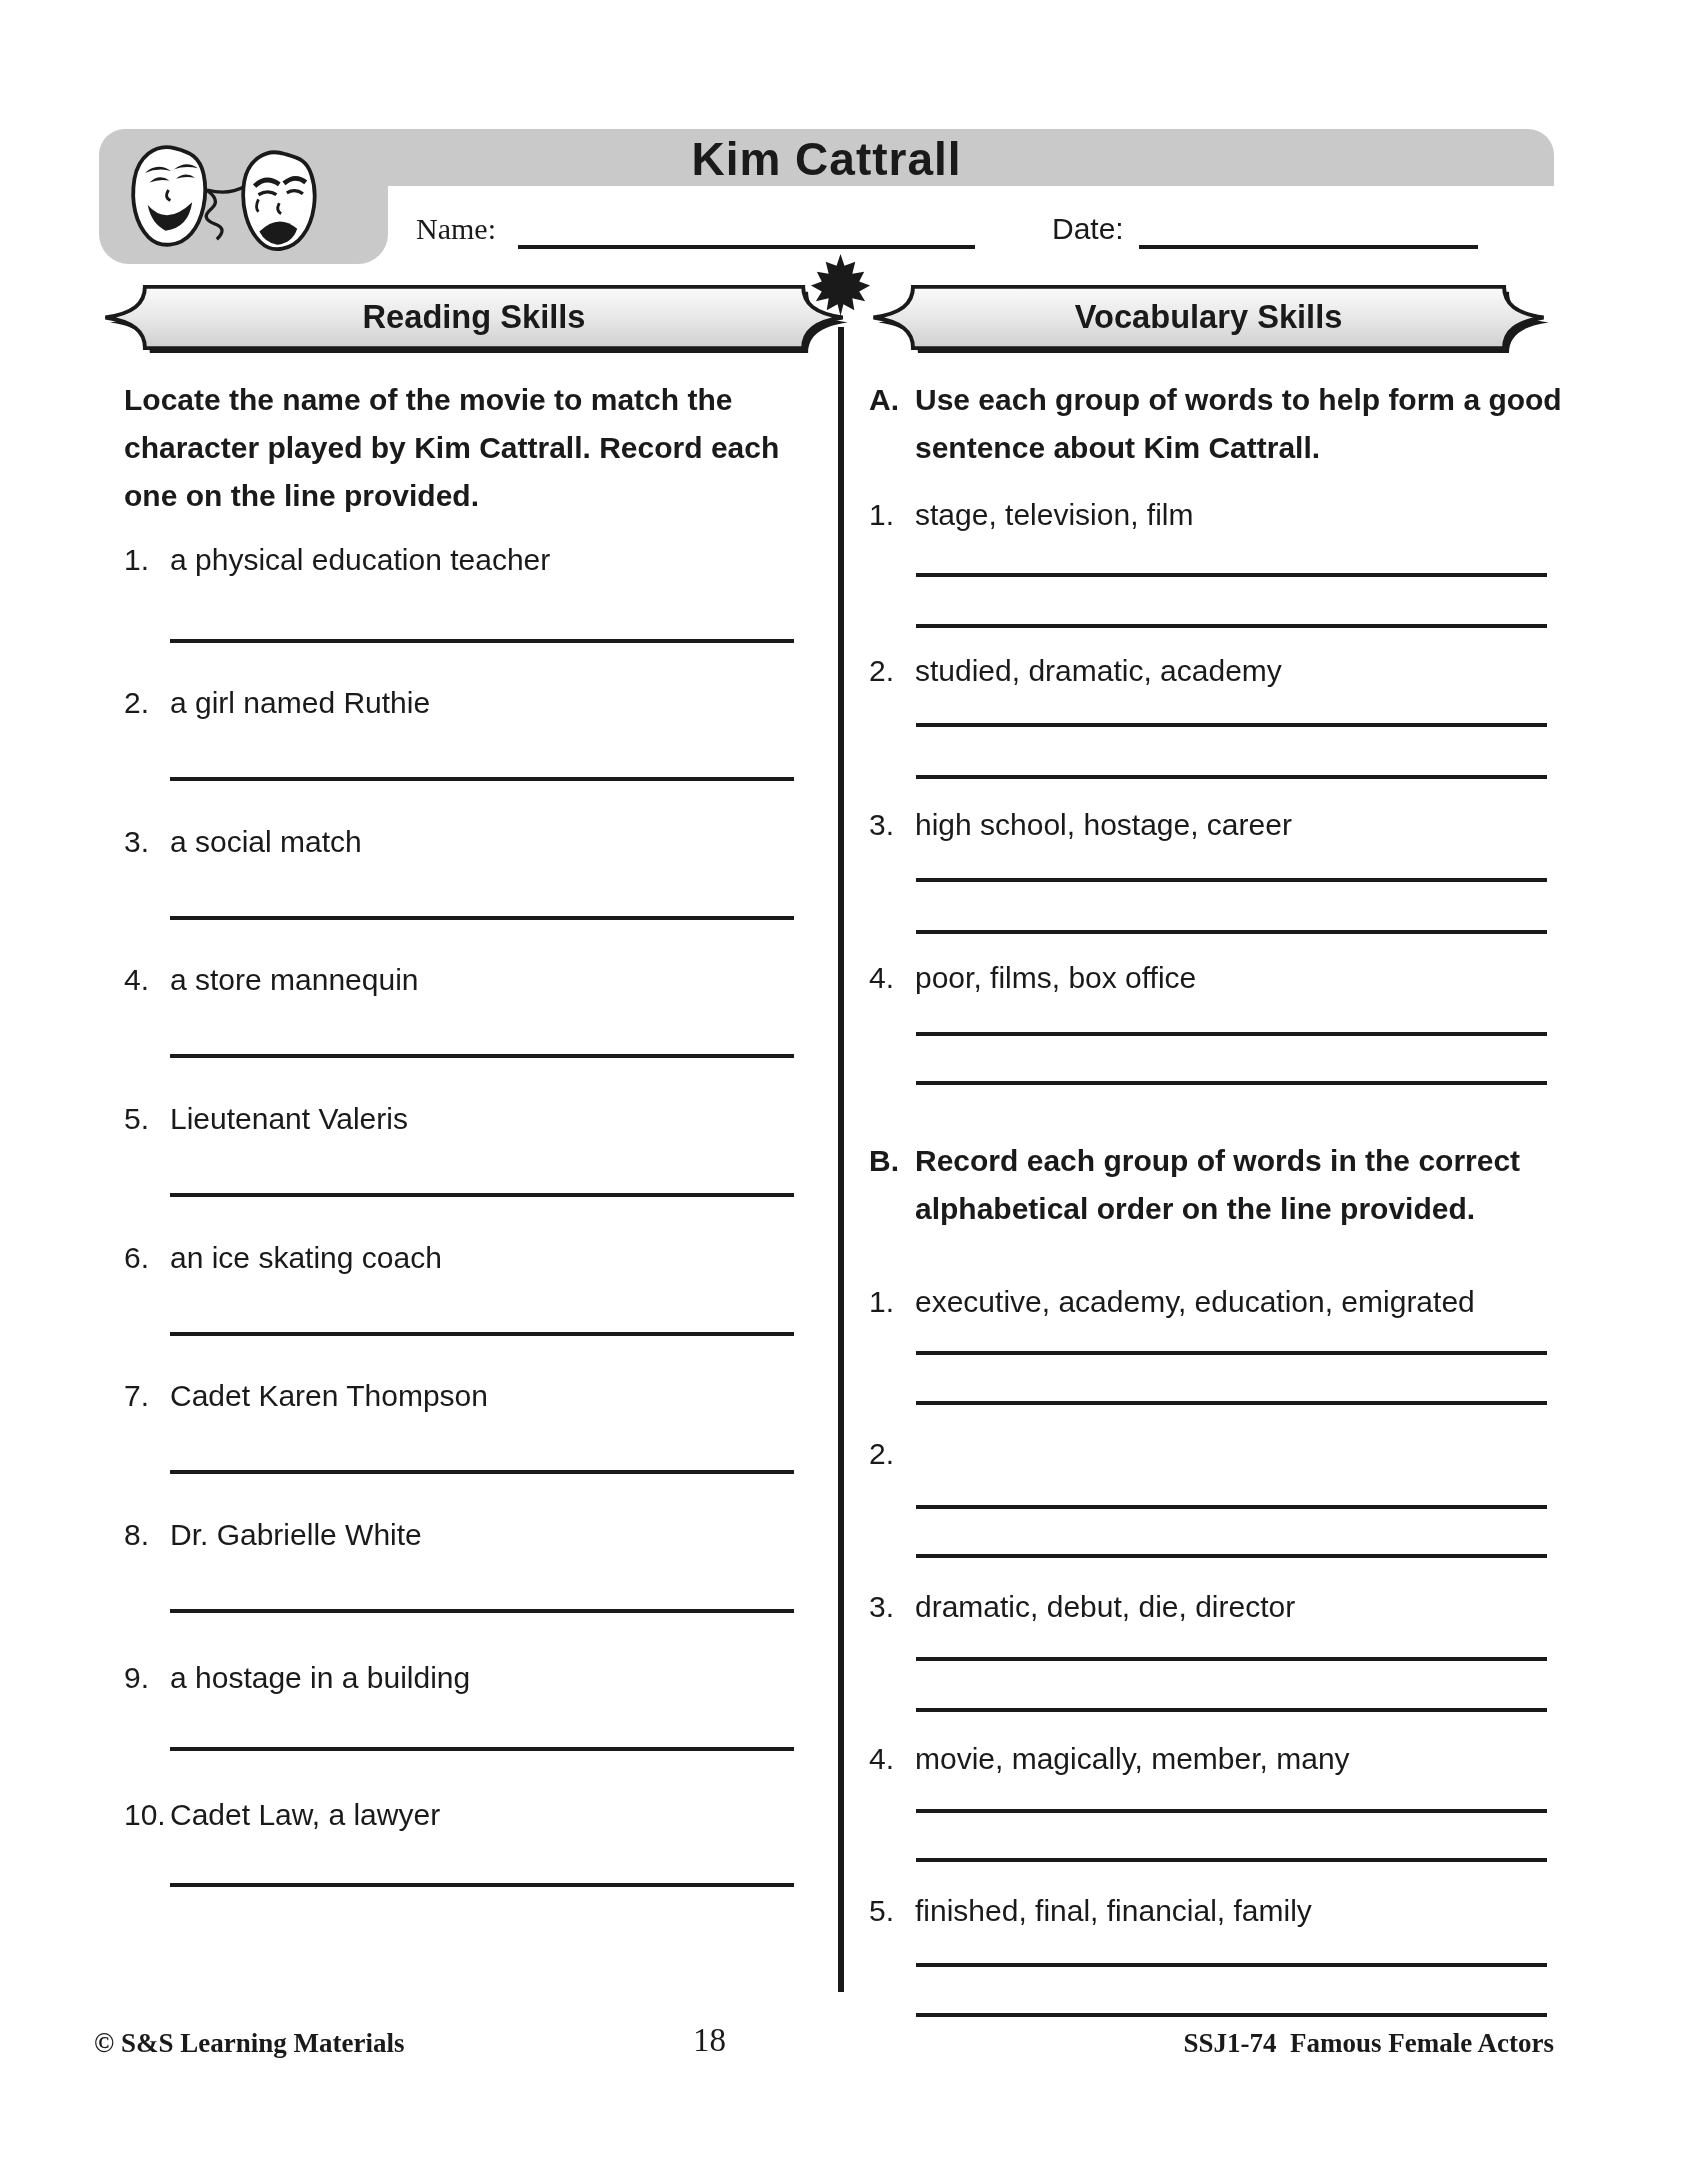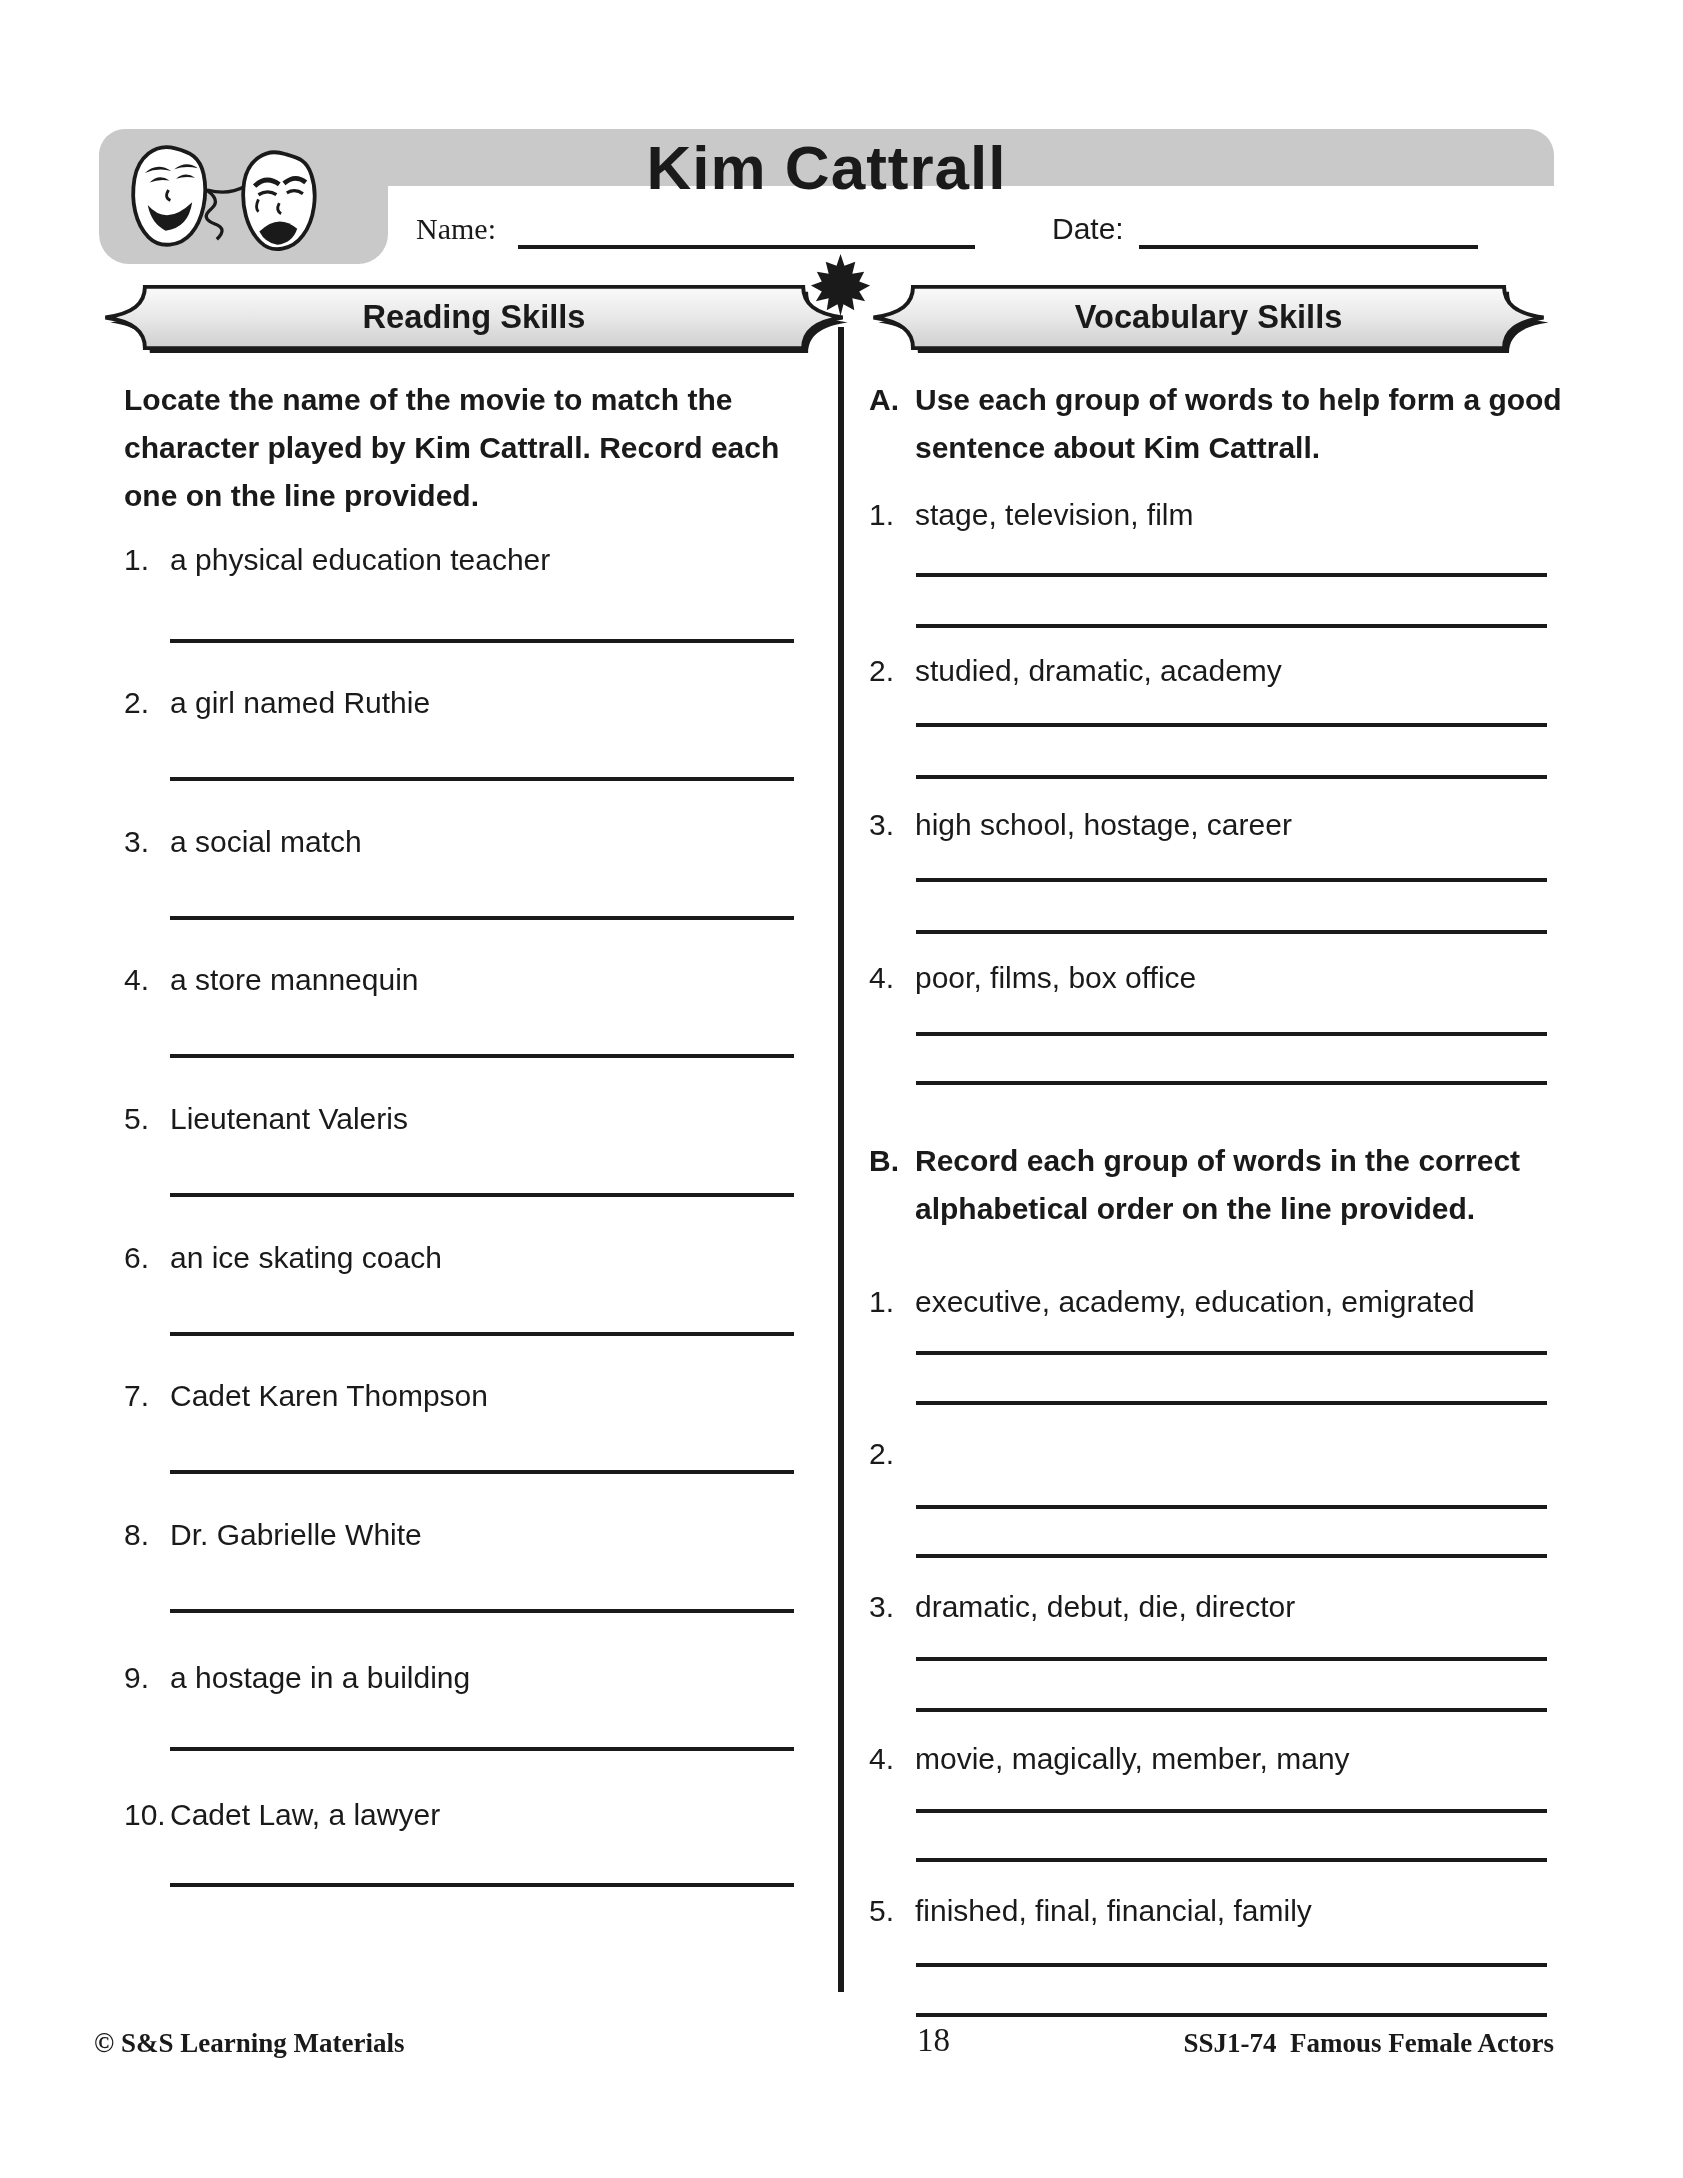--- a/index.html
+++ b/index.html
@@ -7,21 +7,21 @@
     position:relative;width:1683px;height:2178px;background:#ffffff;
     font-family:"Liberation Sans",sans-serif;color:#1a1a1a;overflow:hidden;
   }
   
   .band{position:absolute;left:99px;top:129px;width:1455px;height:57px;
         background:#c9c9c9;border-radius:26px 26px 0 0;}
   .masks-block{position:absolute;left:99px;top:129px;width:289px;height:135px;
         background:#c9c9c9;border-radius:30px 0 30px 30px;}
   .masks-svg{position:absolute;left:111px;top:137px;}
   .page-title{position:absolute;left:99px;top:132px;width:1455px;
-        text-align:center;font-size:62px;font-weight:bold;letter-spacing:1px;}
+        text-align:center;font-size:46px;font-weight:bold;letter-spacing:1px;}
   .namerow-label{position:absolute;top:212px;font-size:30px;}
   .fill-line{position:absolute;height:4px;background:#1a1a1a;}
   
   .ribbon{position:absolute;top:275px;}
   .ribbon text{font-family:"Liberation Sans",sans-serif;font-size:33px;font-weight:bold;fill:#1a1a1a;}
   .leaf{position:absolute;left:806px;top:251px;}
   .divider{position:absolute;left:838px;top:327px;width:6px;height:1665px;background:#1a1a1a;}
   
   .instr{position:absolute;font-size:30px;font-weight:bold;line-height:48px;}
   #reading-instr{left:124px;top:376px;width:683px;}
@@ -32,21 +32,21 @@
   .item{position:absolute;display:flex;font-size:30px;line-height:40px;}
   .item .num{flex:none;width:46px;}
   .l-item{left:124px;width:693px;}
   .r-item{left:869px;width:693px;}
   .ans{position:absolute;height:4px;background:#1a1a1a;}
   .l-ans{left:170px;width:624px;}
   .r-ans{left:916px;width:631px;}
   
   .footer-left{position:absolute;left:94px;top:2028px;font-family:"Liberation Serif",serif;
         font-weight:bold;font-size:27px;}
-  .footer-page{position:absolute;left:693px;top:2022px;width:257px;text-align:right;
+  .footer-page{position:absolute;left:693px;top:2022px;width:257px;text-align:left;
         font-family:"Liberation Serif",serif;font-size:33px;}
   .footer-right{position:absolute;right:129px;top:2028px;font-family:"Liberation Serif",serif;
         font-weight:bold;font-size:27px;white-space:pre;}
 </style>
 </head>
 <body>
 
 <div class="page">
 
   <div class="band"></div>

